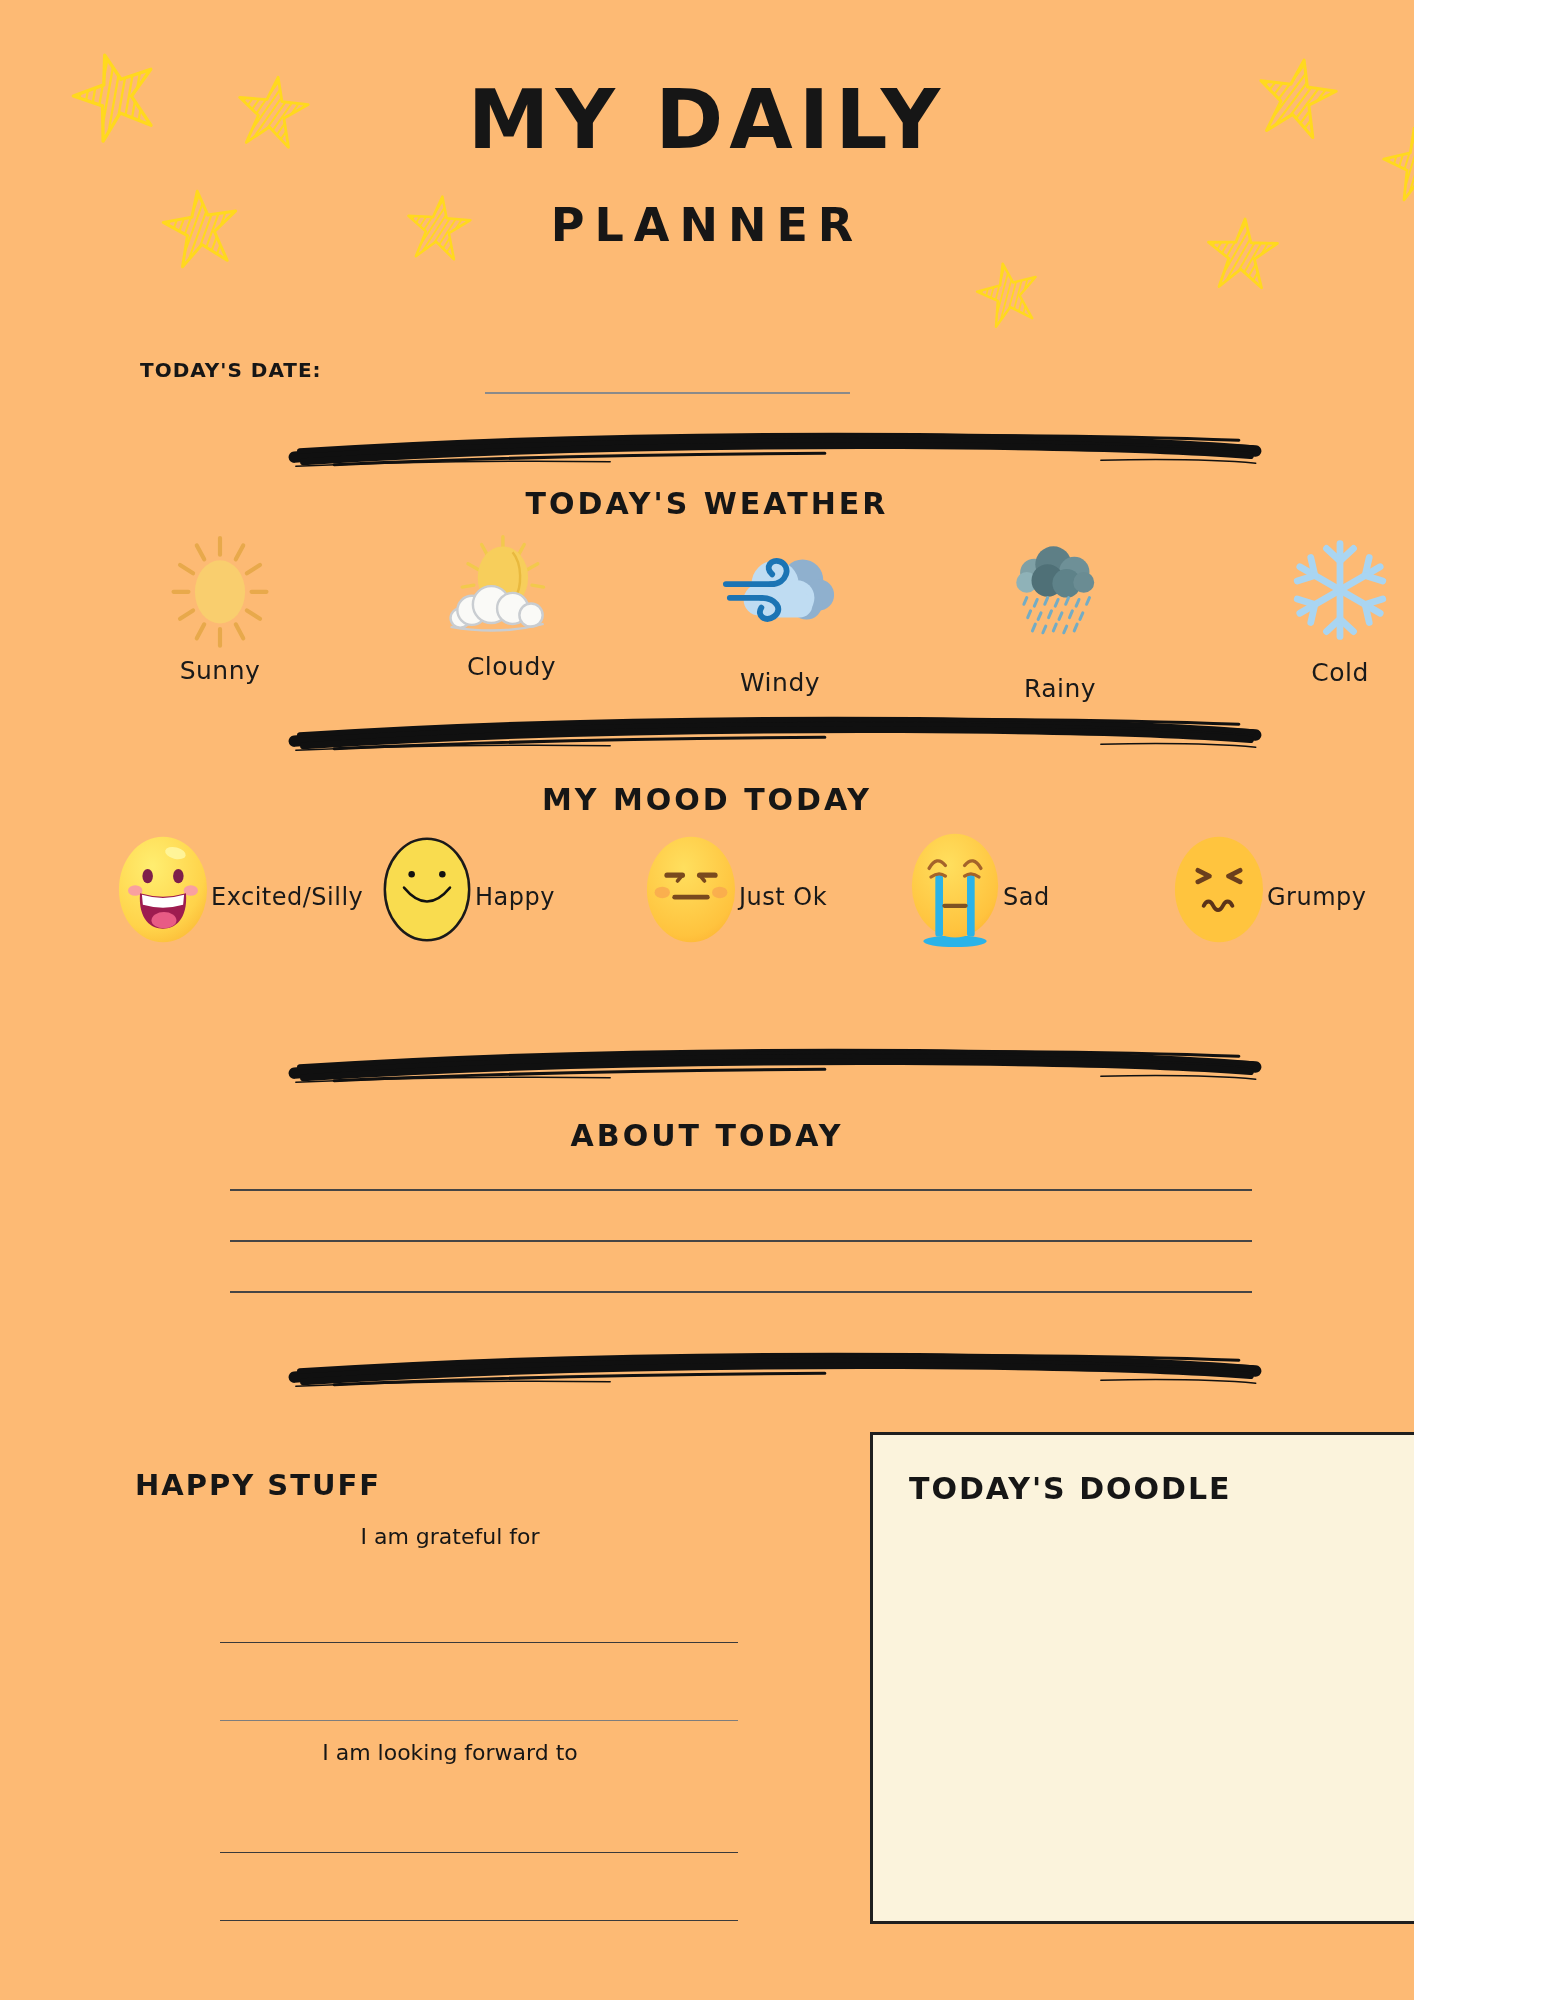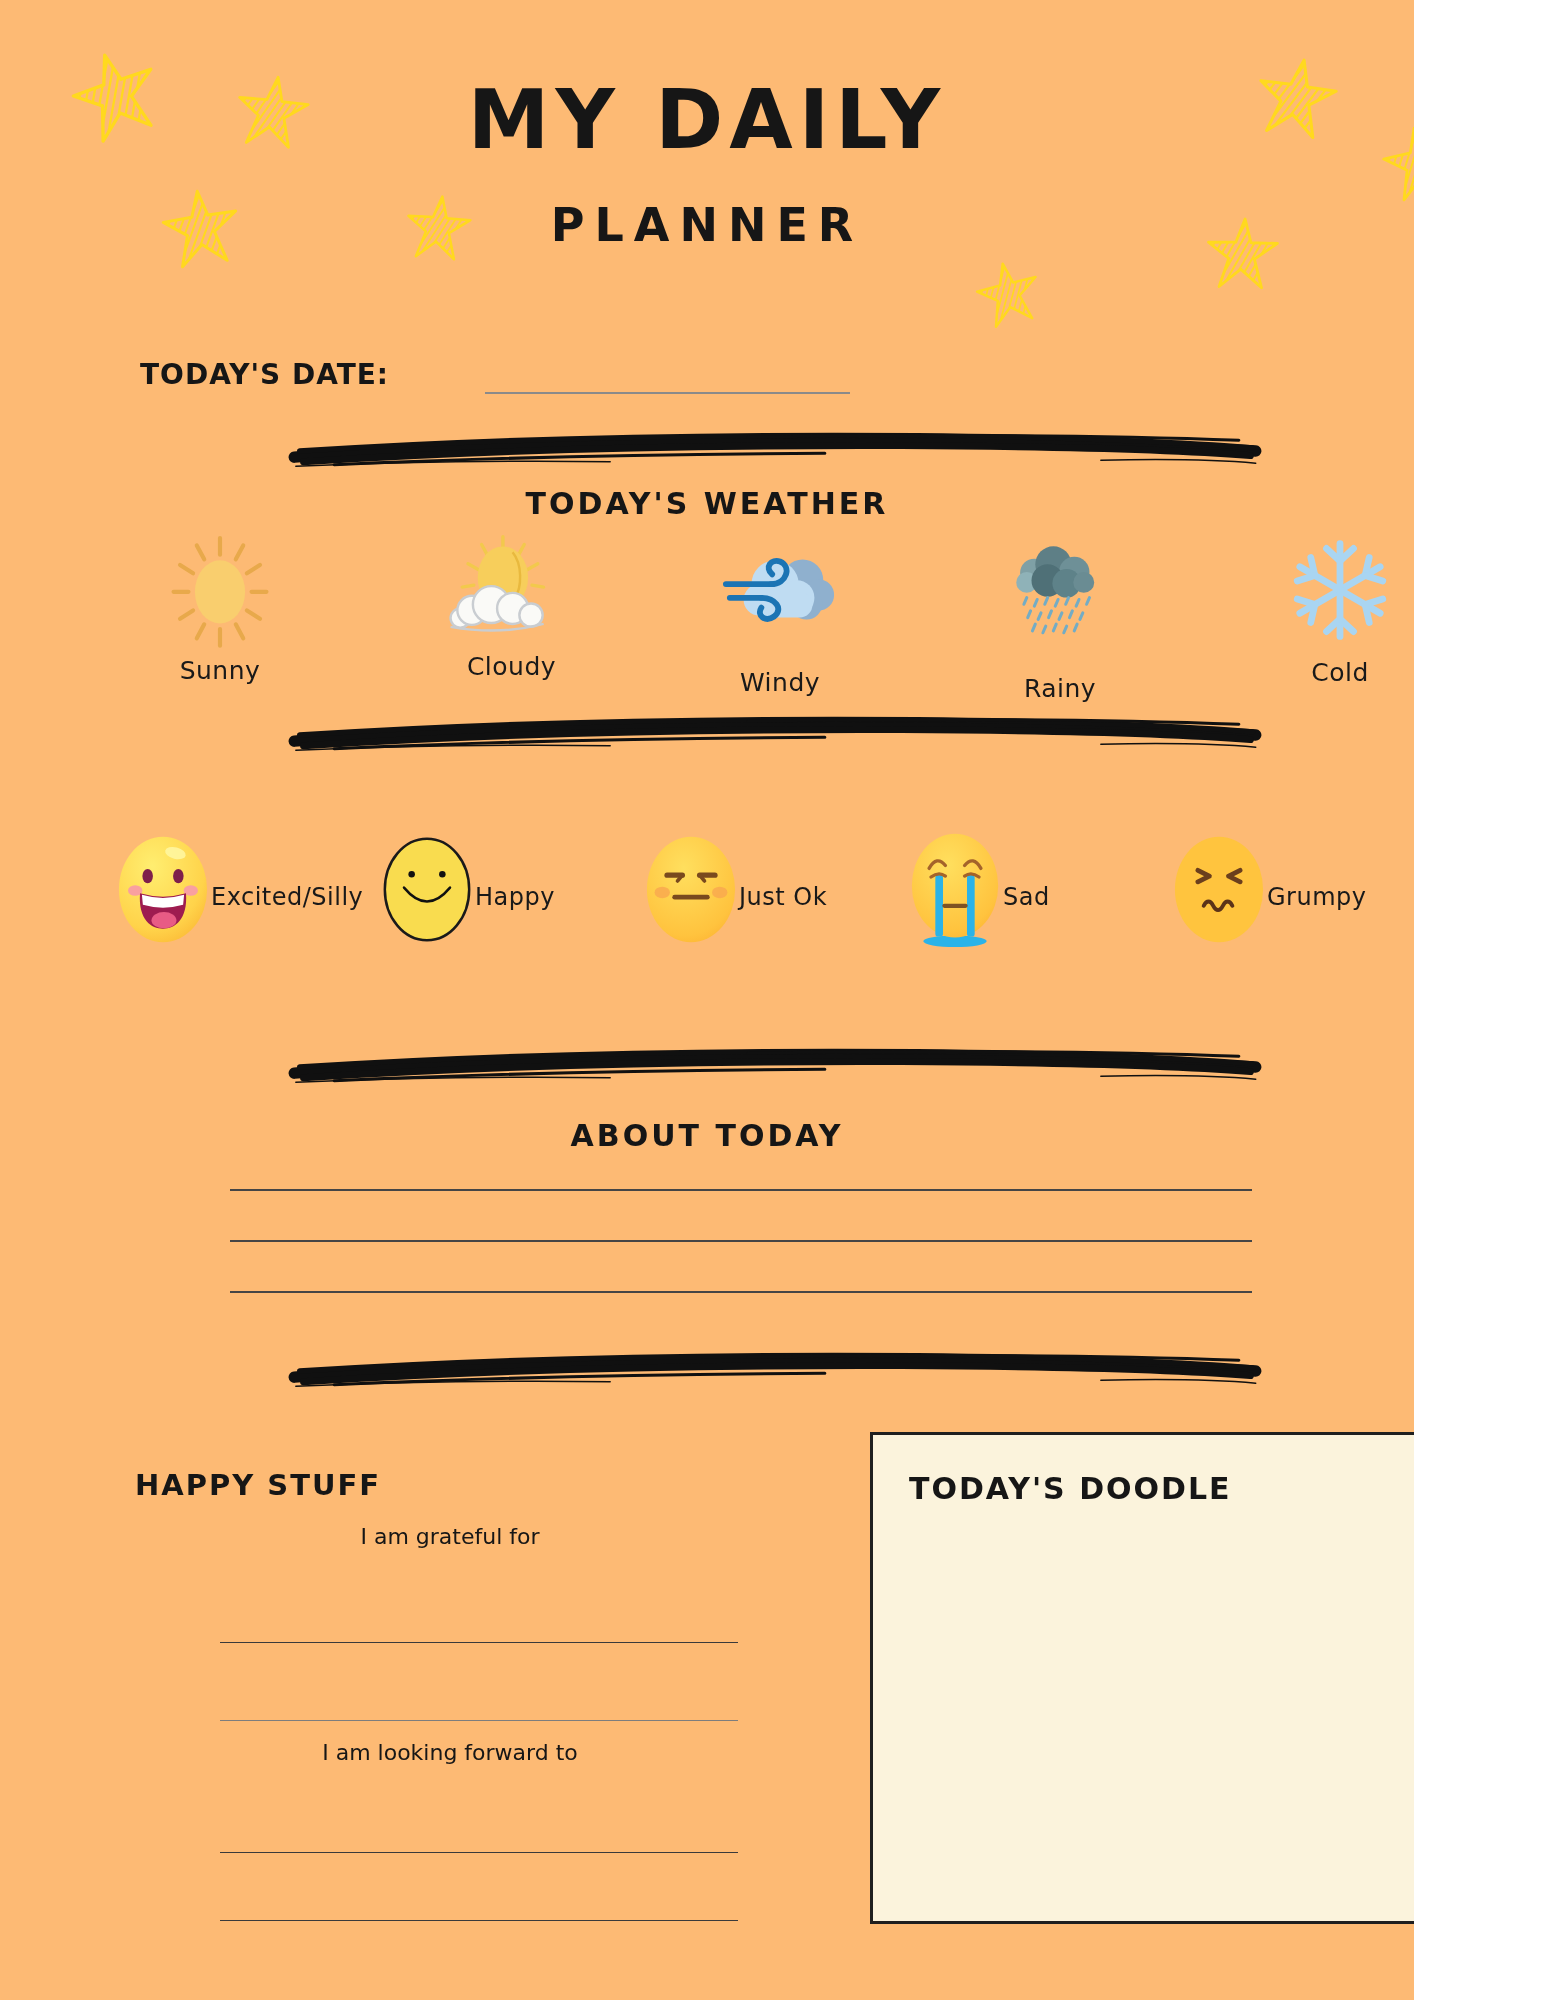--- a/index.html
+++ b/index.html
@@ -2,21 +2,21 @@
 <html><head>
 <meta charset="utf-8">
 <style>
   html,body{margin:0;padding:0;background:#ffffff;}
   .page{position:relative;width:1414px;height:2000px;background:#fdba74;overflow:hidden;
         font-family:"DejaVu Sans","Liberation Sans",sans-serif;color:#161616;}
   .abs{position:absolute;}
   .title-main{left:0;right:0;top:72px;font-size:82px;font-weight:800;letter-spacing:6px;text-align:center;}
   .title-sub{left:0;right:0;top:198px;font-size:46px;font-weight:600;letter-spacing:10px;text-align:center;}
   .star{color:#FFD91E;}
-  .date-label{left:140px;top:358px;font-size:28px;font-weight:600;letter-spacing:1px;}
+  .date-label{left:140px;top:358px;font-size:20px;font-weight:600;letter-spacing:1px;}
   .date-line{left:485px;top:392px;width:365px;border-top:2px solid #8a8a8a;height:0;}
   .divider{width:1270px;height:46px;left:140px;}
   .d1{top:428px;} .d2{top:712px;} .d3{top:1044px;} .d4{top:1348px;}
   .section-heading{left:0;right:0;font-size:30px;font-weight:600;letter-spacing:3px;text-align:center;}
   .h-weather{top:486px;text-align:center;} .h-mood{top:782px;} .h-about{top:1118px;}
   .weather-row{left:80px;top:524px;width:1400px;display:flex;}
   .weather-opt{flex:1;display:flex;flex-direction:column;align-items:center;}
   .weather-opt .iconbox{height:132px;display:flex;align-items:center;justify-content:center;}
   .opt-label{font-size:25px;font-weight:500;letter-spacing:.5px;color:#191919;}
   .weather-opt.w2 .opt-label{margin-top:-4px;margin-left:23px;}
@@ -345,20 +345,21 @@
           </svg>
         </div>
       <span class="opt-label">Cold</span>
     </div>
   </div>
 
   <svg class="abs divider d2">
       <use href="#sym-brush"></use>
     </svg>
 
+  <div class="abs section-heading h-mood">MY MOOD TODAY</div>
   <div class="abs mood-row">
     <div class="mood-opt">
       <svg class="icon" width="96" height="115">
           <use href="#sym-excited"></use>
         </svg>
       <span class="opt-label">Excited/Silly</span>
     </div>
     <div class="mood-opt">
       <svg class="icon" width="96" height="115">
           <use href="#sym-happy"></use>

